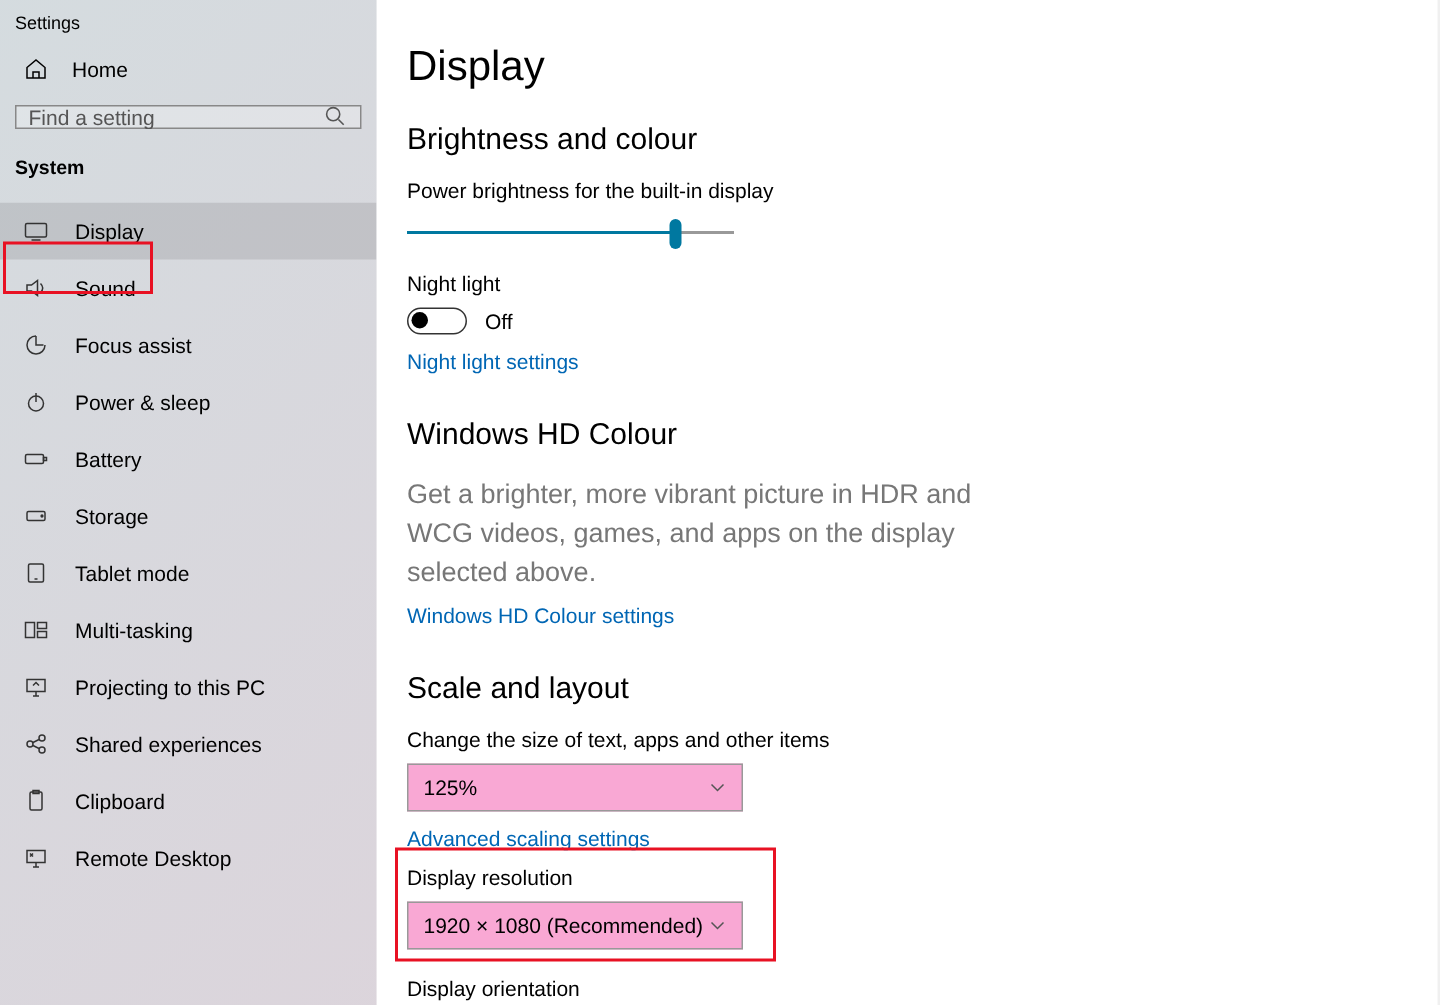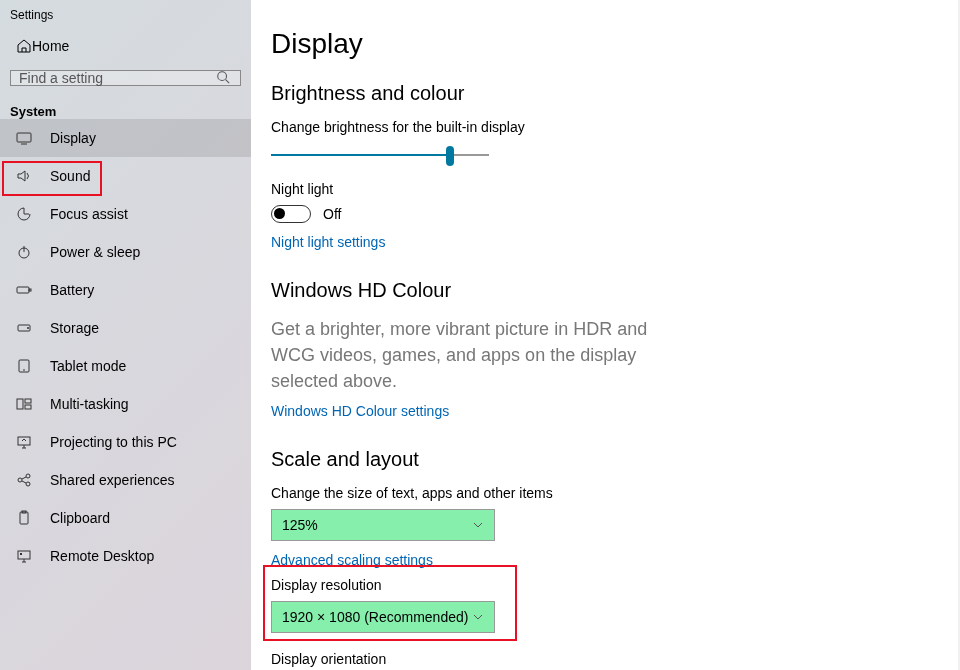--- a/index.html
+++ b/index.html
@@ -1,44 +1,44 @@
 <!DOCTYPE html>
 <html><head>
 <meta charset="utf-8">
 <style>
 * { margin: 0; padding: 0; box-sizing: border-box; font-family: "Segoe UI", Arial, sans-serif; }
 body { width: 960px; height: 670px; display: flex; background: #fff; overflow: hidden; }
 .sidebar { width: 251px; height: 100%; background: linear-gradient(135deg, rgba(180,200,210,0.35), rgba(200,180,200,0.35)), #e6e6e6; display: flex; flex-direction: column; position: relative; }
 .sidebar-title { font-size: 12px; padding: 8px 10px 6px; color: #000; }
-.home-row { display: flex; align-items: center; padding: 10px 16px; font-size: 14px; color: #000; cursor: pointer; }
+.home-row { display: flex; align-items: center; gap: 16px; padding: 10px 16px; font-size: 14px; color: #000; cursor: pointer; }
 .search-box { margin: 6px 10px 10px; height: 16px; border: 1px solid #888; background: rgba(255,255,255,0.25); display: flex; align-items: center; padding: 0 8px; }
 .search-box input { flex: 1; border: none; background: transparent; font-size: 14px; outline: none; color: #333; }
 .search-box input::placeholder { color: #555; }
 .search-box .sicon { width: 16px; height: 16px; color: #555; }
-.group-header { font-size: 13px; font-weight: 600; padding: 8px 10px 0; color: #000; }
+.group-header { font-size: 13px; font-weight: 600; padding: 8px 10px 16px; color: #000; }
 .nav-list { flex: 1; overflow: auto; }
 .nav-item { display: flex; align-items: center; gap: 18px; padding: 11px 16px; font-size: 14px; color: #000; cursor: pointer; }
 .nav-item.active { background: rgba(0,0,0,0.10); }
 .nav-item .nicon { width: 16px; height: 16px; display: inline-flex; align-items: center; justify-content: center; color: #333; }
 .highlight-red { position: absolute; border: 2px solid #e81123; pointer-events: none; }
 .main { flex: 1; height: 100%; overflow-y: auto; padding: 28px 0 0 20px; position: relative; }
 .main h1 { font-size: 28px; font-weight: 400; color: #000; margin-bottom: 22px; }
 .main h2 { font-size: 20px; font-weight: 400; color: #000; margin: 0 0 14px; }
 .ctrl-label { font-size: 14px; color: #000; margin-bottom: 8px; }
 .desc { font-size: 18px; color: #777; line-height: 1.45; max-width: 420px; margin-bottom: 8px; }
 .link { color: #0066b4; font-size: 14px; cursor: pointer; display: inline-block; }
 .slider { width: 218px; height: 24px; position: relative; margin-bottom: 14px; }
 .slider-track { position: absolute; top: 11px; left: 0; right: 0; height: 2px; background: #999; }
 .slider-fill { position: absolute; top: 11px; left: 0; height: 2px; background: #0078a0; }
 .slider-thumb { position: absolute; top: 3px; width: 8px; height: 20px; background: #0078a0; border-radius: 4px; }
 .toggle-row { display: flex; align-items: center; gap: 12px; margin-bottom: 10px; }
 .toggle { width: 40px; height: 18px; border-radius: 10px; border: 1.5px solid #333; background: #fff; position: relative; cursor: pointer; }
 .toggle-knob { position: absolute; left: 2px; top: 2px; width: 11px; height: 11px; border-radius: 50%; background: #000; }
 .toggle-label { font-size: 14px; color: #000; }
-.select { width: 224px; height: 32px; border: 1px solid #999; background: #86efac; display: flex; align-items: center; justify-content: space-between; padding: 0 10px; font-size: 14px; color: #000; cursor: pointer; }
+.select { width: 224px; height: 32px; border: 1px solid #999; background: #f9a8d4; display: flex; align-items: center; justify-content: space-between; padding: 0 10px; font-size: 14px; color: #000; cursor: pointer; }
 .select .chev { color: #555; }
 .section-gap { height: 28px; }
 .scroll-hint { position: absolute; right: 0; top: 0; width: 2px; height: 100%; background: rgba(0,0,0,0.06); }
 svg { display: block; }
 </style>
 </head>
 <body>
 
 <div class="sidebar">
   <div class="sidebar-title">Settings</div>
@@ -176,21 +176,21 @@
     </div>
   </div>
 
   <div class="highlight-red" style="top:161px; left:2px; width:100px; height:35px;"></div>
 </div>
 
 <div class="main">
   <h1>Display</h1>
 
   <h2>Brightness and colour</h2>
-  <div class="ctrl-label">Change brightness for the built-in display</div>
+  <div class="ctrl-label">Power brightness for the built-in display</div>
   <div class="slider">
     <div class="slider-track"></div>
     <div class="slider-fill" id="bright-fill" style="width: 82%;"></div>
     <div class="slider-thumb" id="bright-thumb" style="left: calc(82% - 4px);"></div>
   </div>
   <div class="ctrl-label">Night light</div>
   <div class="toggle-row">
     <div class="toggle">
         <div class="toggle-knob"></div>
       </div>

